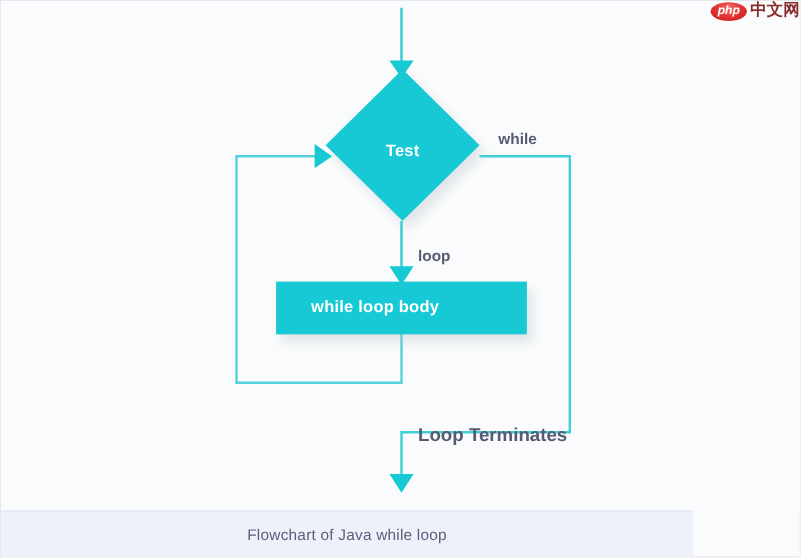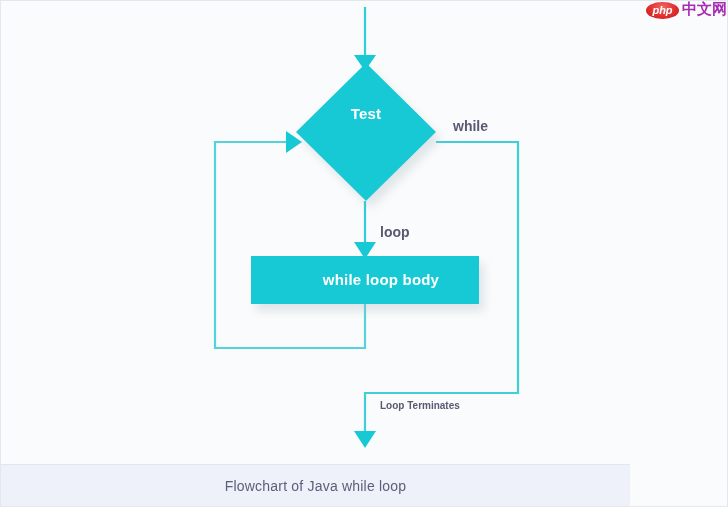--- a/index.html
+++ b/index.html
@@ -36,44 +36,43 @@
     position: absolute;
     color: #ffffff;
     font-weight: bold;
     text-align: center;
     letter-spacing: 0.2px;
     pointer-events: none;
     white-space: nowrap;
   }
   #diamond-label {
     left: 295px;
-    top: 102px;
+    top: 126px;
     width: 140px;
     font-size: 15px;
     line-height: 21px;
   }
   #rect-label {
     left: 250px;
     top: 269px;
     width: 180px;
     font-size: 15px;
     line-height: 20px;
-    padding-left: 40px;
   }
   .edge-label {
     position: absolute;
     color: #585a72;
     font-weight: bold;
     font-size: 14px;
     white-space: nowrap;
     pointer-events: none;
   }
   #label-false { left: 452px; top: 117px; }
   #label-true  { left: 379px; top: 223px; }
-  #label-terminates { left: 379px; top: 399px; font-size: 10px; }
+  #label-terminates { left: 379px; top: 385px; font-size: 17px; }
 
   #caption-bar {
     position: absolute;
     left: 0;
     top: 463px;
     width: 629px;
     height: 42px;
     background: #eef1fa;
     border-top: 1px solid #e1e6f2;
     display: flex;
@@ -107,21 +106,21 @@
     color: #ffffff;
     font-size: 11px;
     font-weight: bold;
     font-style: italic;
     display: flex;
     align-items: center;
     justify-content: center;
     line-height: 1;
   }
   #wm-cn {
-    color: #a21caf;
+    color: #7f1d1d;
     font-size: 15px;
     font-weight: bold;
     letter-spacing: 0px;
     line-height: 1;
     font-family: "DejaVu Sans", sans-serif;
   }
 </style>
 </head>
 <body>
 

